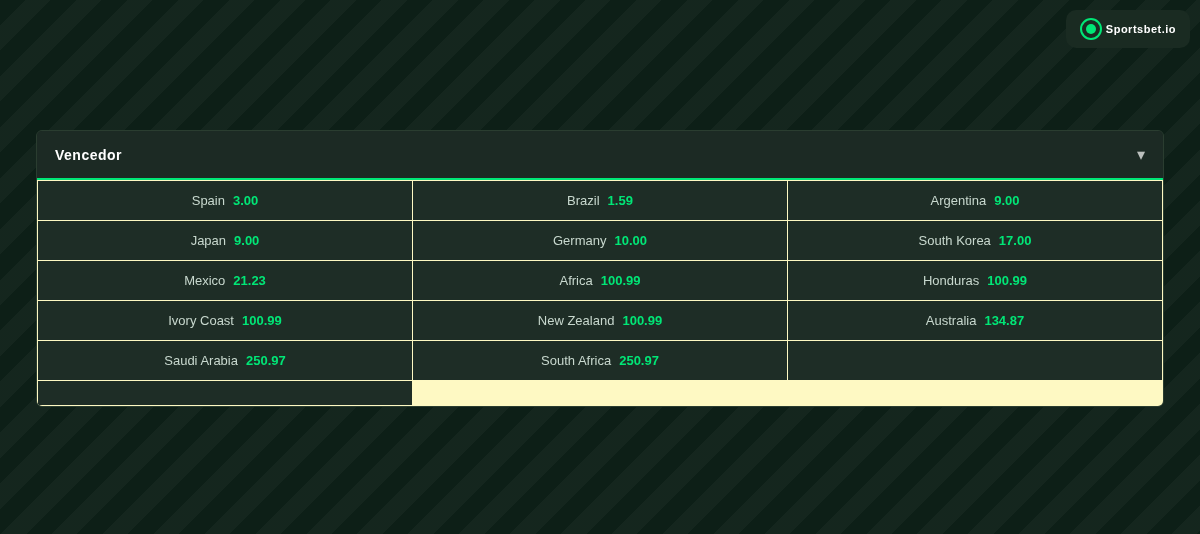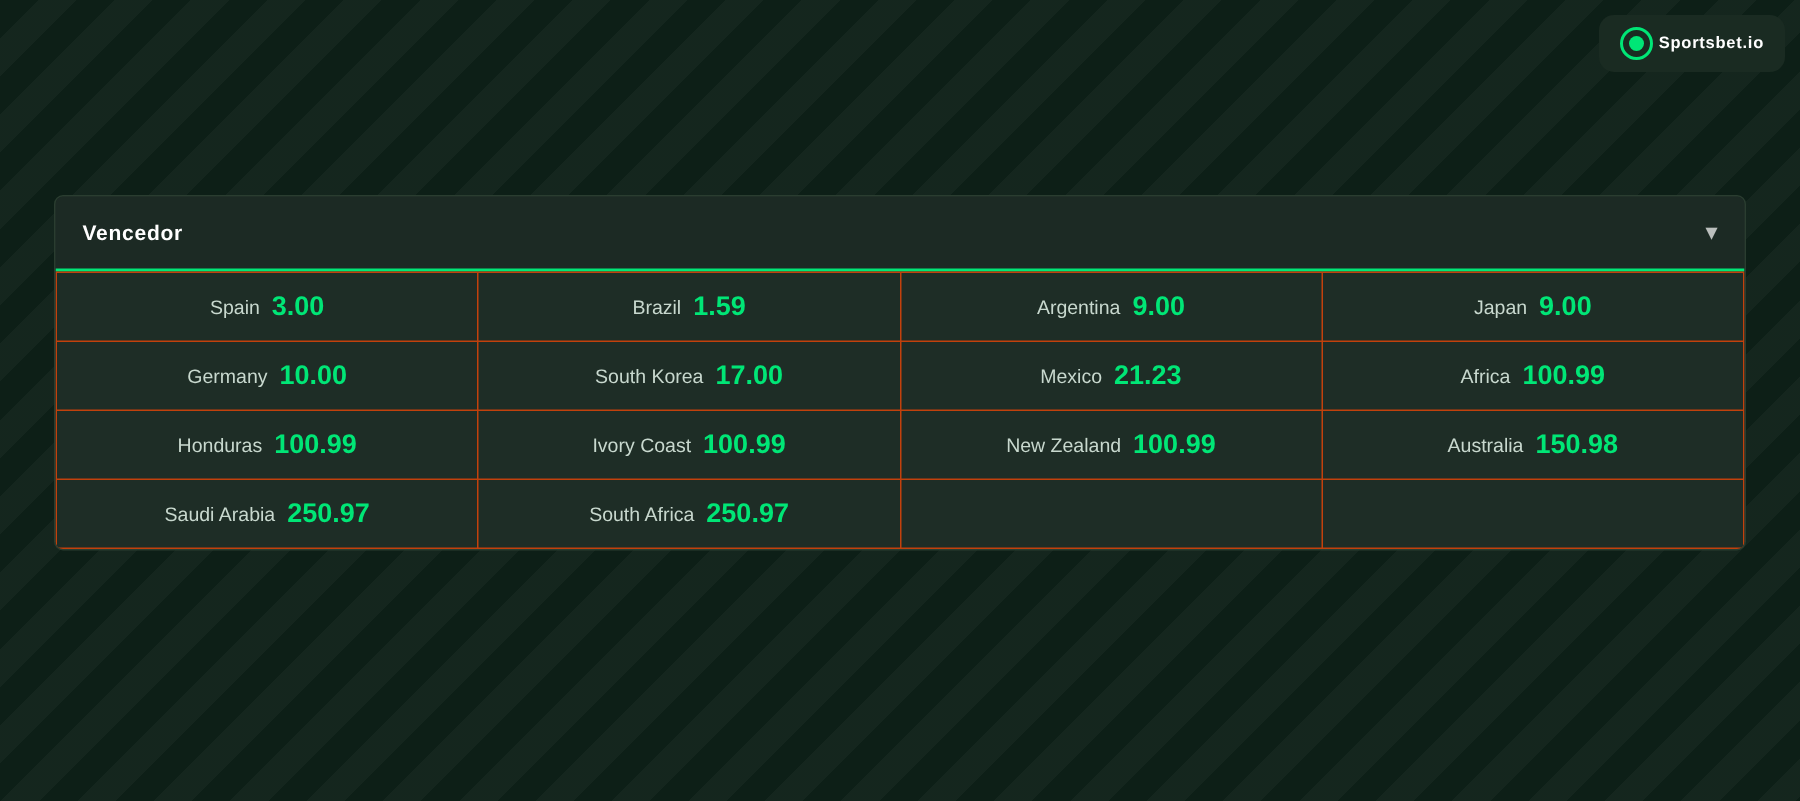--- a/index.html
+++ b/index.html
@@ -91,23 +91,23 @@
 
     .chevron-down {
       color: #ffffff;
       font-size: 16px;
       opacity: 0.7;
     }
 
     
     .odds-grid {
       display: grid;
-      grid-template-columns: 1fr 1fr 1fr 1fr;
+      grid-template-columns: 1fr 1fr 1fr;
       gap: 1px;
-      background: #c2410c;
+      background: #fef9c3;
       padding: 1px;
     }
 
     .odds-cell {
       background: #1e2d26;
       padding: 12px 20px;
       display: flex;
       align-items: center;
       justify-content: center;
       gap: 8px;
@@ -121,21 +121,21 @@
     }
 
     .country-name {
       color: #c8d8ce;
       font-size: 13px;
       font-weight: 400;
     }
 
     .odds-value {
       color: #00e676;
-      font-size: 18px;
+      font-size: 13px;
       font-weight: 600;
     }
   </style>
 </head>
 <body>
 
 <div class="logo-container">
   <div class="logo-icon"></div>
   <span class="logo-text">Sportsbet.io</span>
 </div>
@@ -186,21 +186,21 @@
       <div class="odds-cell">
         <span class="country-name">Ivory Coast</span>
         <span class="odds-value">100.99</span>
       </div>
       <div class="odds-cell">
         <span class="country-name">New Zealand</span>
         <span class="odds-value">100.99</span>
       </div>
       <div class="odds-cell">
         <span class="country-name">Australia</span>
-        <span class="odds-value">150.98</span>
+        <span class="odds-value">134.87</span>
       </div>
       <div class="odds-cell">
         <span class="country-name">Saudi Arabia</span>
         <span class="odds-value">250.97</span>
       </div>
       <div class="odds-cell">
         <span class="country-name">South Africa</span>
         <span class="odds-value">250.97</span>
       </div>
       <div class="odds-cell empty"></div>

